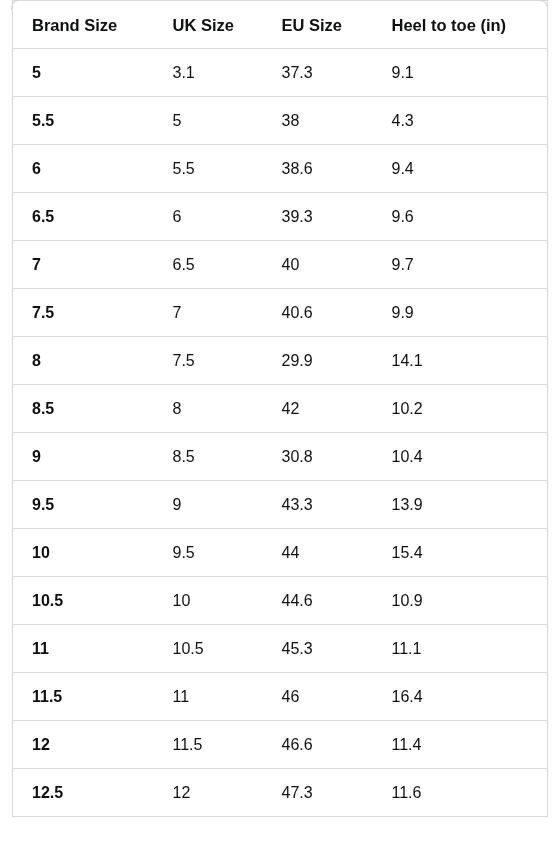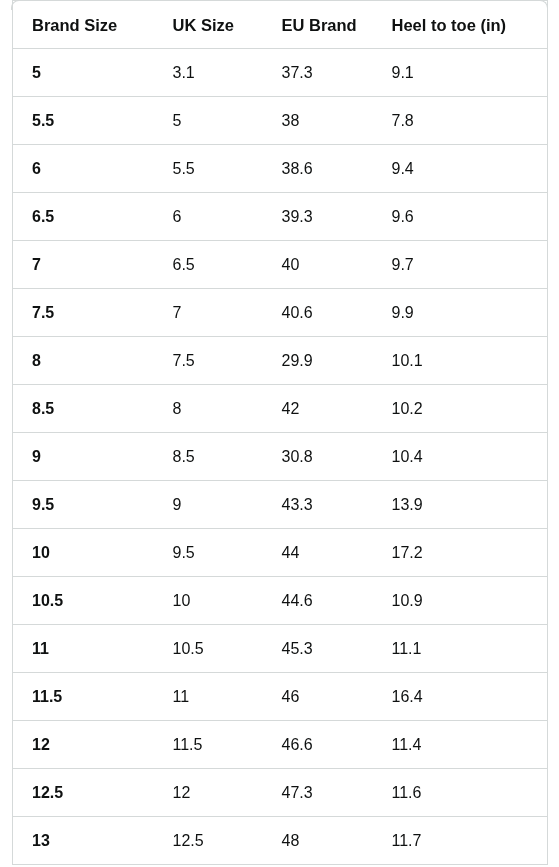--- a/index.html
+++ b/index.html
@@ -96,36 +96,36 @@
     <colgroup>
       <col class="c-brand">
       <col class="c-uk">
       <col class="c-eu">
       <col class="c-heel">
     </colgroup>
     <thead>
       <tr>
         <th>Brand Size</th>
         <th>UK Size</th>
-        <th>EU Brand</th>
+        <th>EU Size</th>
         <th>Heel to toe (in)</th>
       </tr>
     </thead>
     <tbody id="table-body">
         <tr>
           <td class="col-brand">5</td>
           <td>3.1</td>
           <td>37.3</td>
           <td>9.1</td>
         </tr>
         <tr>
           <td class="col-brand">5.5</td>
           <td>5</td>
           <td>38</td>
-          <td>7.8</td>
+          <td>4.3</td>
         </tr>
         <tr>
           <td class="col-brand">6</td>
           <td>5.5</td>
           <td>38.6</td>
           <td>9.4</td>
         </tr>
         <tr>
           <td class="col-brand">6.5</td>
           <td>6</td>
@@ -141,21 +141,21 @@
         <tr>
           <td class="col-brand">7.5</td>
           <td>7</td>
           <td>40.6</td>
           <td>9.9</td>
         </tr>
         <tr>
           <td class="col-brand">8</td>
           <td>7.5</td>
           <td>29.9</td>
-          <td>10.1</td>
+          <td>14.1</td>
         </tr>
         <tr>
           <td class="col-brand">8.5</td>
           <td>8</td>
           <td>42</td>
           <td>10.2</td>
         </tr>
         <tr>
           <td class="col-brand">9</td>
           <td>8.5</td>
@@ -165,21 +165,21 @@
         <tr>
           <td class="col-brand">9.5</td>
           <td>9</td>
           <td>43.3</td>
           <td>13.9</td>
         </tr>
         <tr>
           <td class="col-brand">10</td>
           <td>9.5</td>
           <td>44</td>
-          <td>17.2</td>
+          <td>15.4</td>
         </tr>
         <tr>
           <td class="col-brand">10.5</td>
           <td>10</td>
           <td>44.6</td>
           <td>10.9</td>
         </tr>
         <tr>
           <td class="col-brand">11</td>
           <td>10.5</td>
@@ -197,21 +197,15 @@
           <td>11.5</td>
           <td>46.6</td>
           <td>11.4</td>
         </tr>
         <tr>
           <td class="col-brand">12.5</td>
           <td>12</td>
           <td>47.3</td>
           <td>11.6</td>
         </tr>
-        <tr>
-          <td class="col-brand">13</td>
-          <td>12.5</td>
-          <td>48</td>
-          <td>11.7</td>
-        </tr>
       </tbody>
   </table>
 </div>
 
 </body></html>

